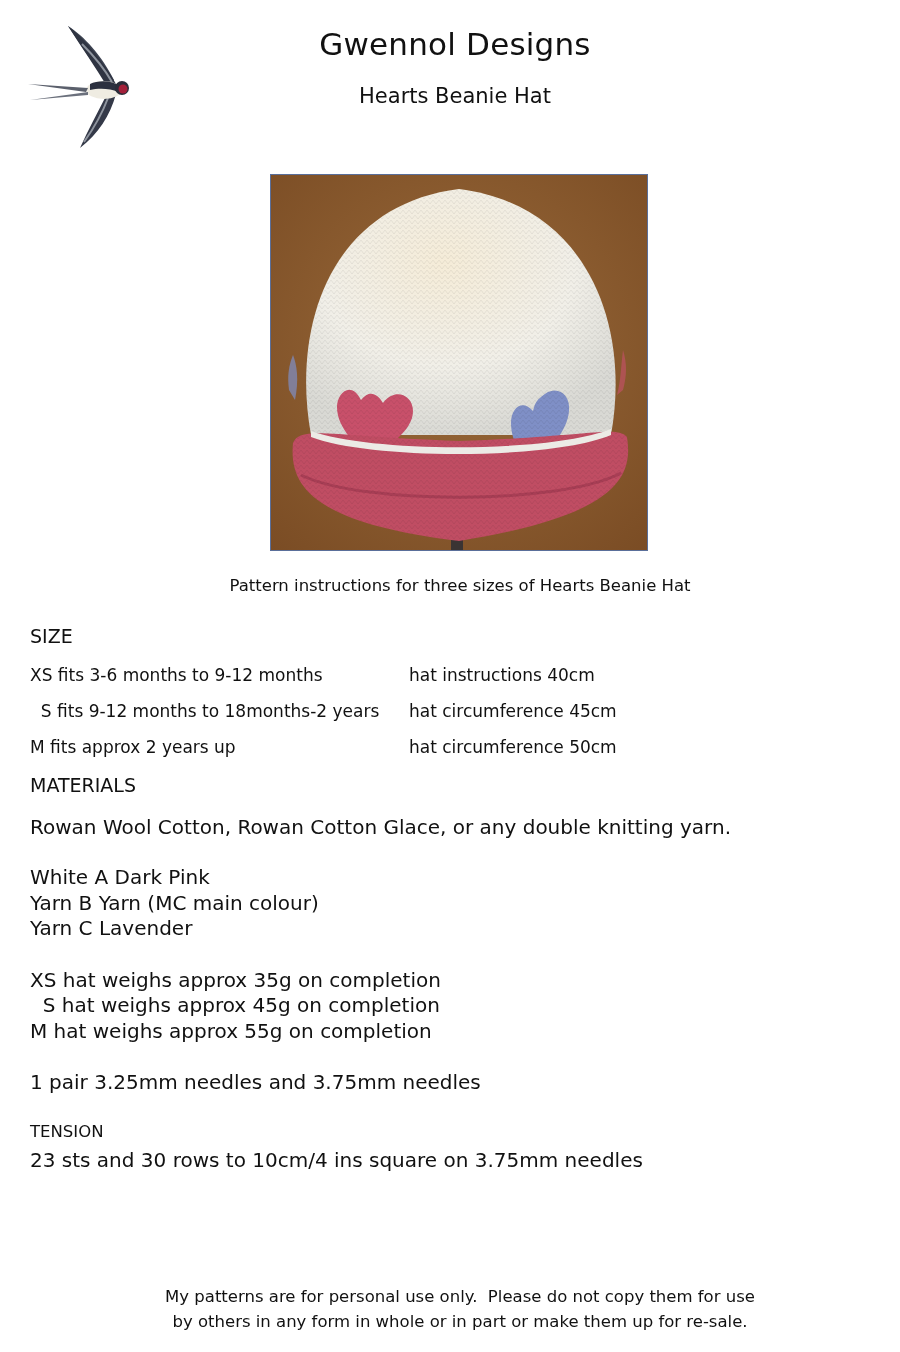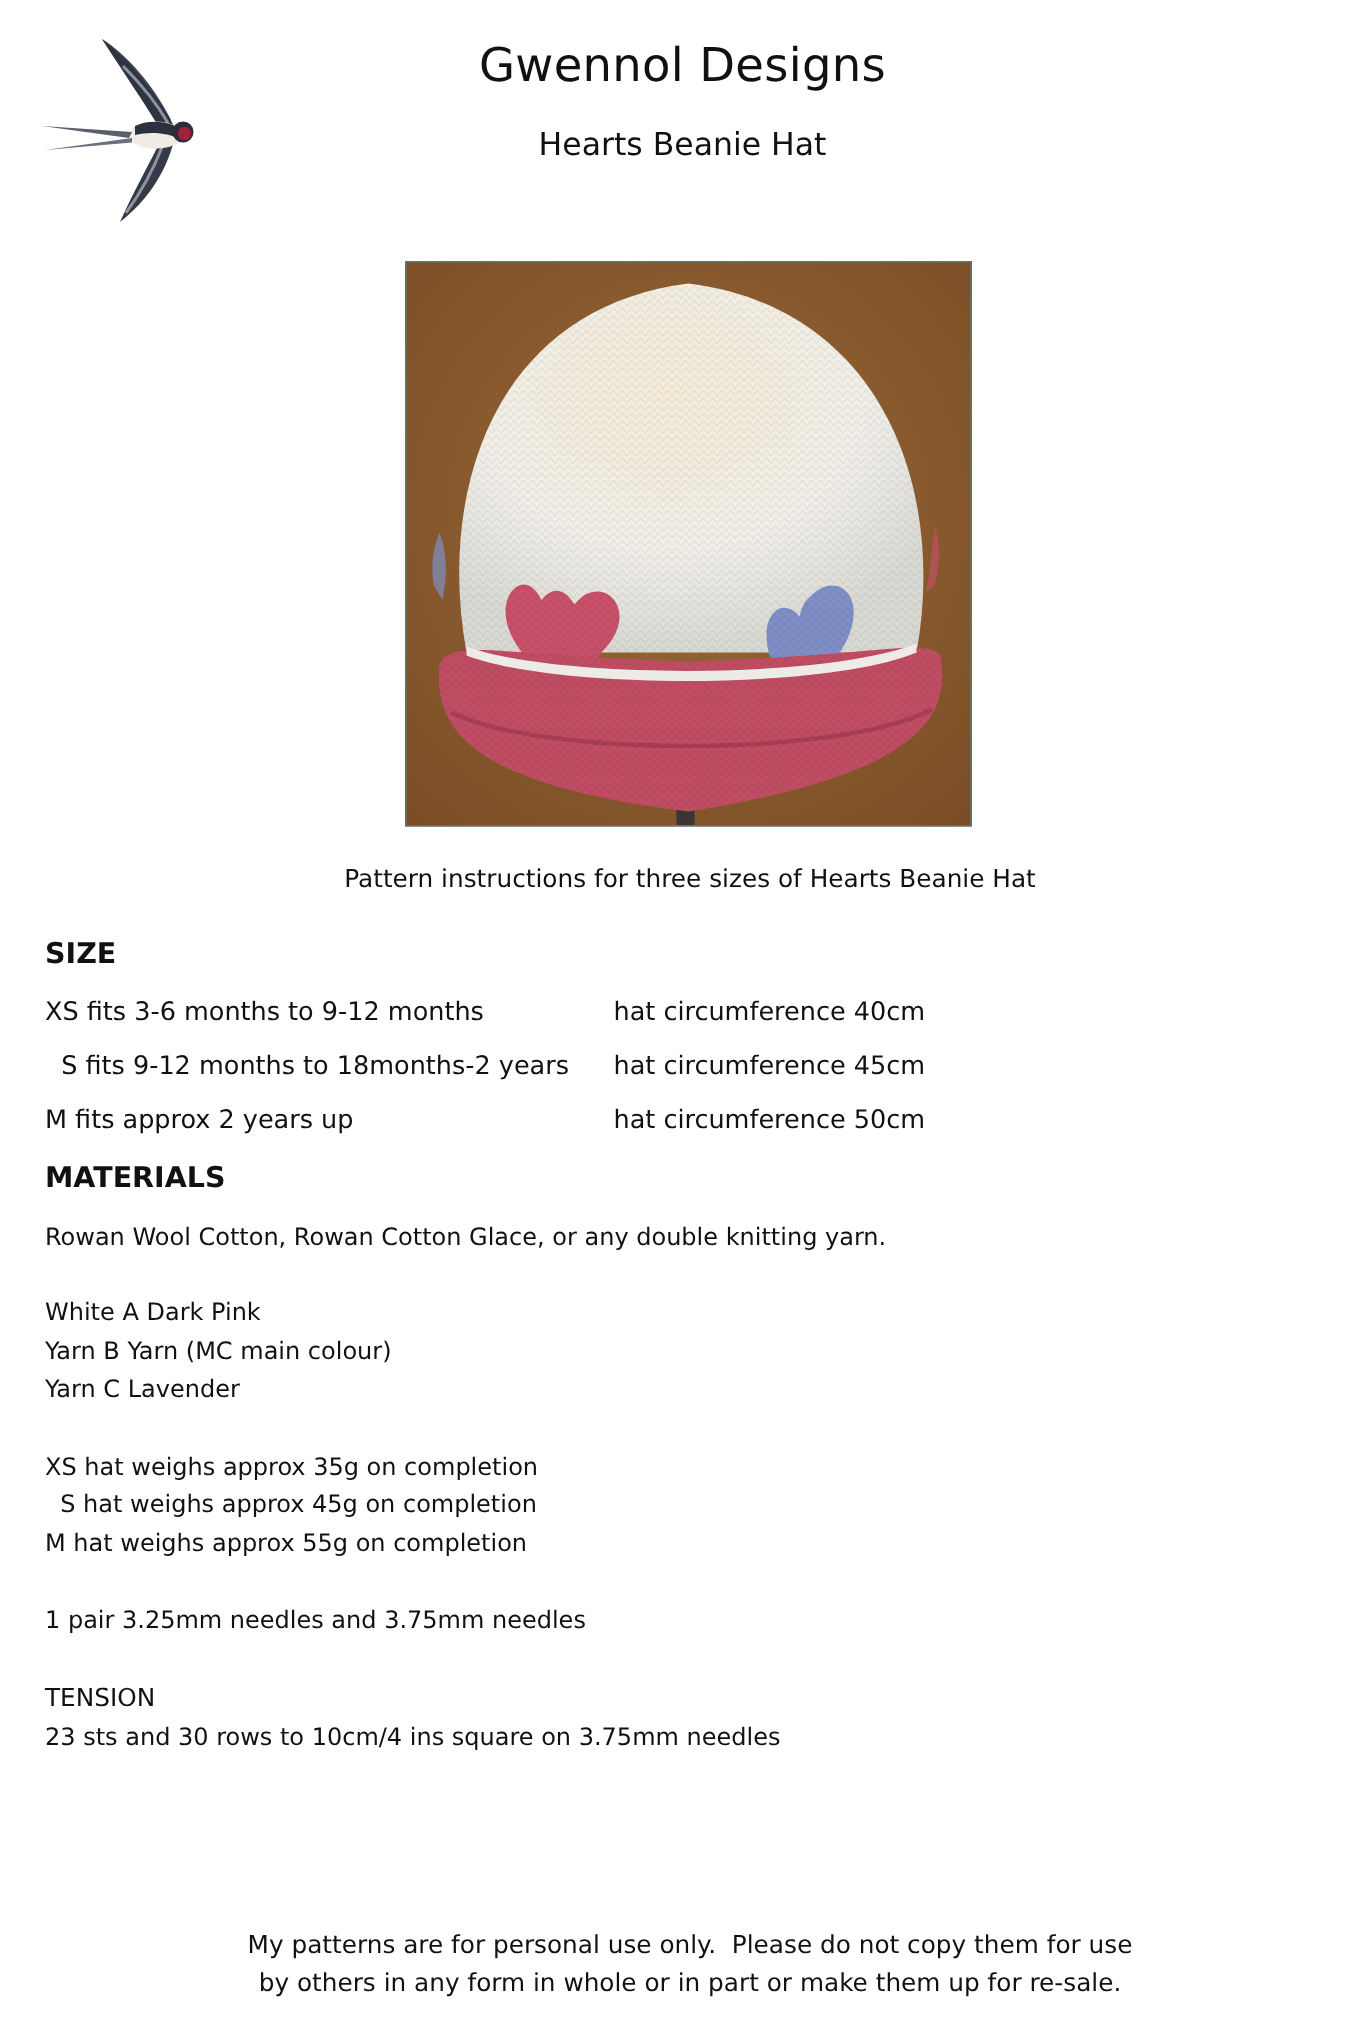--- a/index.html
+++ b/index.html
@@ -46,31 +46,31 @@
     .photo svg { display: block; }
 
     .caption {
       left: 0; width: 920px; top: 576px;
       text-align: center;
       font-size: 16.5px;
     }
 
     
     .h1 {
-      font-weight: bold;
+      font-weight: normal;
       font-size: 19px;
       left: 30px;
     }
     .h2 {
       font-weight: normal;
       font-size: 16.5px;
       left: 30px;
     }
     .line {
-      font-size: 16px;
+      font-size: 20px;
       left: 30px;
       white-space: pre;
     }
     .size-row {
       left: 30px;
       width: 700px;
       height: 22px;
       font-size: 17px;
     }
     .size-row .fit {
@@ -155,21 +155,21 @@
     <path d="M40 262 C 100 285, 280 285, 340 260 L 340 254 C 280 278, 100 278, 40 256 Z" fill="#ecebe6"></path>
   </svg>
 </div>
 
 <div class="abs caption">Pattern instructions for three sizes of Hearts Beanie Hat</div>
 
 <div class="abs h1" style="top:625px;">SIZE</div>
 
 <div class="abs size-row" style="top:665px;">
   <span class="fit">XS fits 3-6 months to 9-12 months</span>
-  <span class="circ">hat circumference 40cm</span>
+  <span class="circ">hat instructions 40cm</span>
 </div>
 <div class="abs size-row" style="top:701px;text-align:right;">
   <span class="fit">  S fits 9-12 months to 18months-2 years</span>
   <span class="circ">hat circumference 45cm</span>
 </div>
 <div class="abs size-row" style="top:737px;">
   <span class="fit">M fits approx 2 years up</span>
   <span class="circ">hat circumference 50cm</span>
 </div>
 

